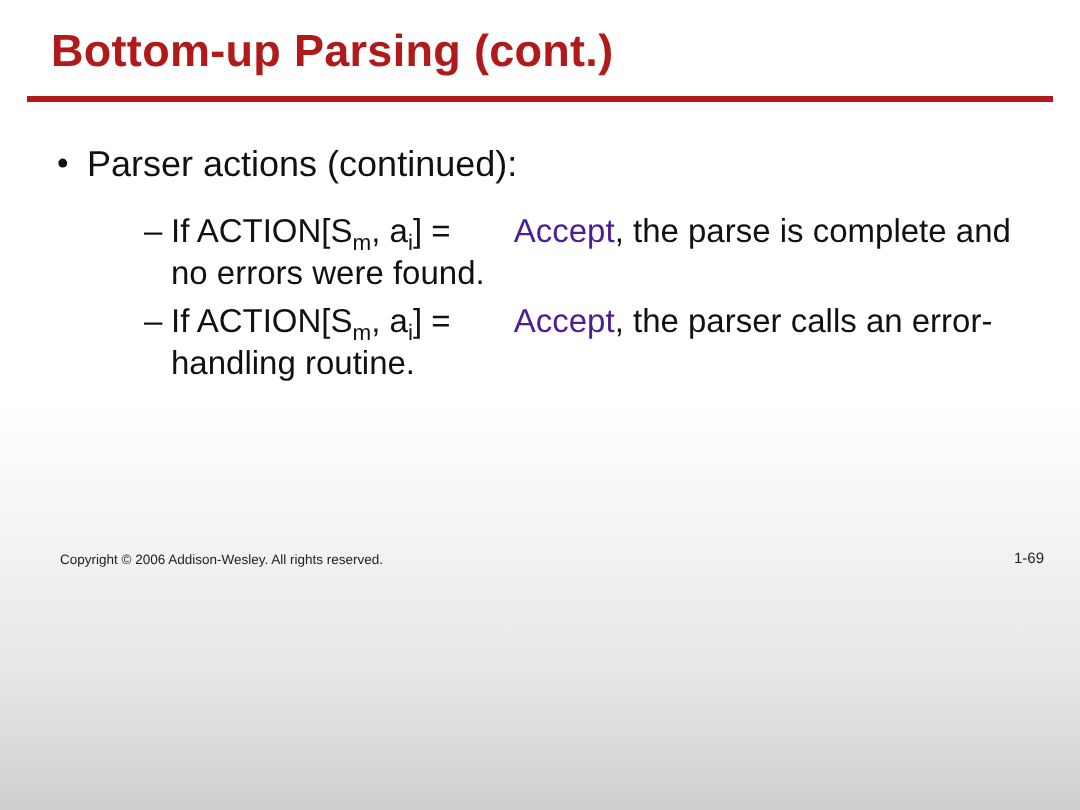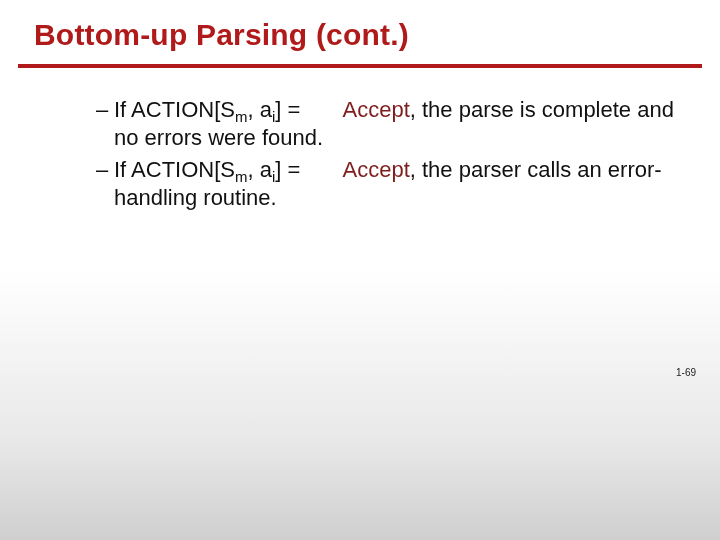--- a/index.html
+++ b/index.html
@@ -43,21 +43,21 @@
     padding-left: 18px;
     line-height: 1.28;
     margin-bottom: 4px;
   }
   .l2::before {
     content: "–";
     position: absolute;
     left: 0;
     top: 0;
   }
-  .keyword { color: #7f1d1d; margin-left: 36px; }
+  .keyword { color: #4c1d95; margin-left: 36px; }
   .sub { font-size: 0.68em; vertical-align: sub; line-height: 0; }
   .footer-left {
     position: absolute;
     left: 40px;
     bottom: 14px;
     font-size: 9px;
     font-family: Arial, sans-serif;
     color: #222;
   }
   .footer-right {
@@ -71,24 +71,26 @@
   }
 </style>
 </head>
 <body>
 <div class="slide">
 
   <div class="title">Bottom-up Parsing (cont.)</div>
   <div class="rule"></div>
 
   <div class="content">
+    <div class="l1">Parser actions (continued):</div>
     <div class="l2wrap">
       <div class="l2">
         <span>If ACTION[S</span><span class="sub">m</span><span>, a</span><span class="sub">i</span><span>] = </span><span class="keyword">Accept</span><span>, the parse is complete and no errors were found.</span>
       </div>
       <div class="l2">
         <span>If ACTION[S</span><span class="sub">m</span><span>, a</span><span class="sub">i</span><span>] = </span><span class="keyword">Accept</span><span>, the parser calls an error-handling routine.</span>
       </div>
     </div>
   </div>
 
+  <div class="footer-left">Copyright © 2006 Addison-Wesley. All rights reserved.</div>
   <div class="footer-right">1-69</div>
 </div>
 
 </body></html>

